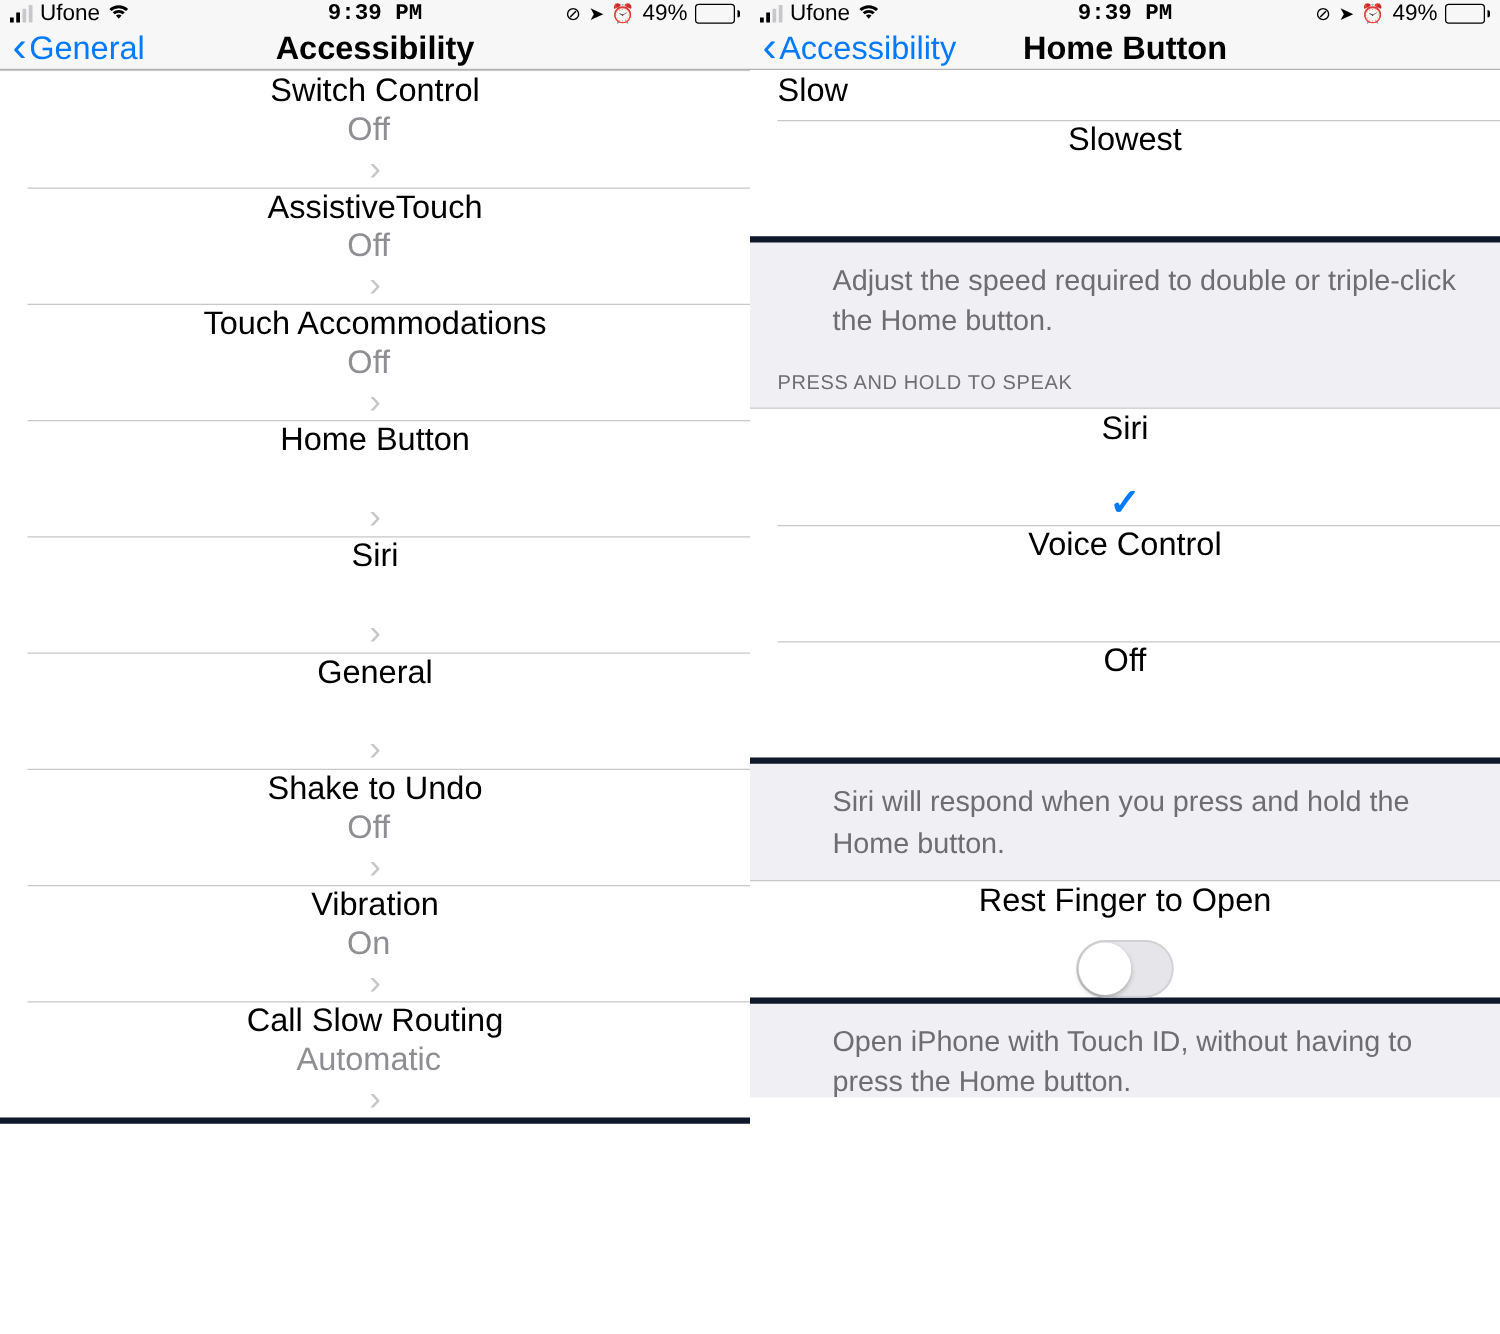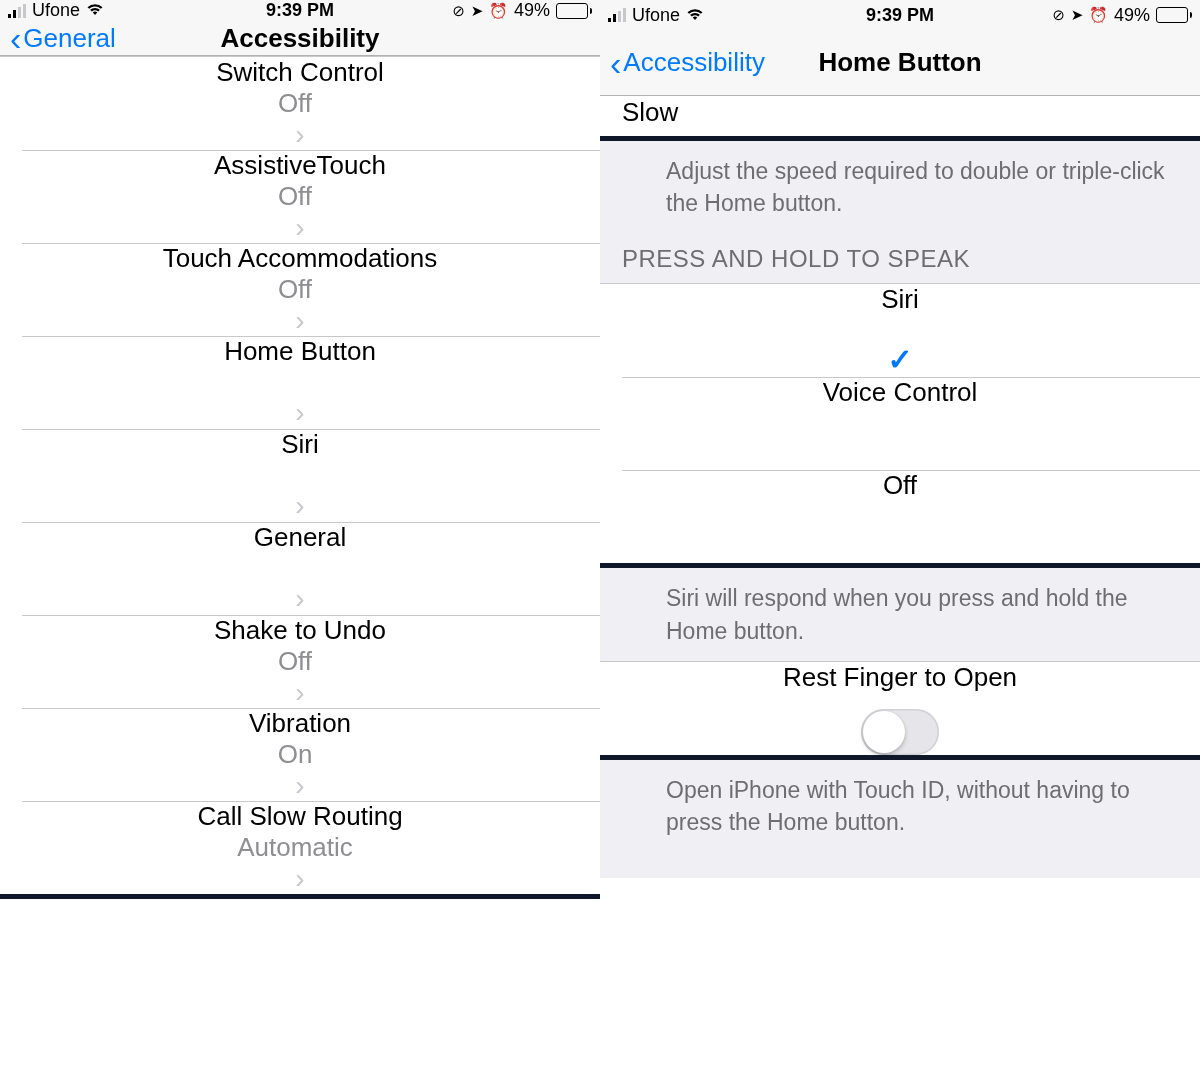--- a/index.html
+++ b/index.html
@@ -3,37 +3,37 @@
 <meta charset="utf-8">
 <style>
   * { margin:0; padding:0; box-sizing:border-box; }
   html,body { width:1200px; height:1067px; overflow:hidden; font-family: -apple-system, "Helvetica Neue", Arial, sans-serif; }
   body { display:flex; background:#fff; }
   .screen { width:600px; height:878px; position:relative; background:#efeff4; display:flex; flex-direction:column; }
   .screen + .screen { }
   
   .status { height:30px; background:#f7f7f8; display:flex; align-items:center; justify-content:space-between; padding:0 8px; font-size:18px; font-weight:500; color:#000; }
   .status .left, .status .right { display:flex; align-items:center; gap:6px; }
-  .status .center { position:absolute; left:50%; transform:translateX(-50%); font-weight:600; }
+  .status .center { position:absolute; left:50%; transform:translateX(-50%); font-weight:600;font-family:Liberation Mono, monospace; }
   .signal { display:flex; align-items:flex-end; gap:2px; height:14px; }
   .signal span { width:3px; background:#000; }
   .signal span.dim { background:#c7c7cc; }
   .wifi-icon { width:18px; height:14px; }
   .battery { display:flex; align-items:center; gap:2px; }
   .battery-body { width:32px; height:16px; border:1.5px solid #000; border-radius:3px; padding:1.5px; }
   .battery-fill { background:#000; height:100%; }
   .battery-tip { width:2px; height:6px; background:#000; border-radius:0 2px 2px 0; }
   .small-ic { font-size:15px; }
   
   .navbar { height:66px; background:#f7f7f8; border-bottom:1px solid #b2b2b4; display:flex; align-items:center; padding:0 10px; position:relative; }
   .navbar .back { display:flex; align-items:center; color:#007aff; font-size:26px; gap:2px; }
   .back-chev { font-size:34px; line-height:1; font-weight:300; }
   .nav-title { position:absolute; left:50%; transform:translateX(-50%); font-size:26px; font-weight:600; color:#000; }
   
-  .group-header { font-size:24px; color:#6d6d72; padding:12px 22px 10px 22px; letter-spacing:0.5px; }
+  .group-header { font-size:16px; color:#6d6d72; padding:12px 22px 10px 22px; letter-spacing:0.5px; }
   .group-footer { font-size:23px; color:#6d6d72; padding:14px 22px 14px 22px; line-height:1.4;margin-left:44px; }
   .list { background:#fff; }
   .list.bt { border-top:1px solid #c8c7cc; }
   .list.bb { border-bottom:5px solid #0f172a; }
   .row { display:flex; align-items:center; padding:0 22px; height:93px; font-size:26px; color:#000; position:relative;flex-direction:column; }
   .row + .row::before, .row.sep-top::before {
     content:""; position:absolute; top:0; left:22px; right:0; height:1px; background:#c8c7cc;
   }
   .row .label { flex:1 1 auto; }
   .row .value { color:#8e8e93; font-size:26px; margin-right:10px; }
@@ -176,20 +176,23 @@
       <span class="back-chev">‹</span>
       <span>Accessibility</span>
     </div>
     <div class="nav-title">Home Button</div>
   </div>
 
   <div class="list bb">
     <div class="partial-top">
       <div class="inner" style="font-size:26px;font-weight:400;">Slow</div>
     </div>
+    <div class="row sep-top">
+      <span class="label">Slowest</span>
+    </div>
   </div>
   <div class="group-footer">Adjust the speed required to double or triple-click the Home button.</div>
 
   <div class="group-header">PRESS AND HOLD TO SPEAK</div>
   <div class="list bt bb">
     <div class="row">
       <span class="label">Siri</span>
       <span class="check">✓</span>
     </div>
     <div class="row">

